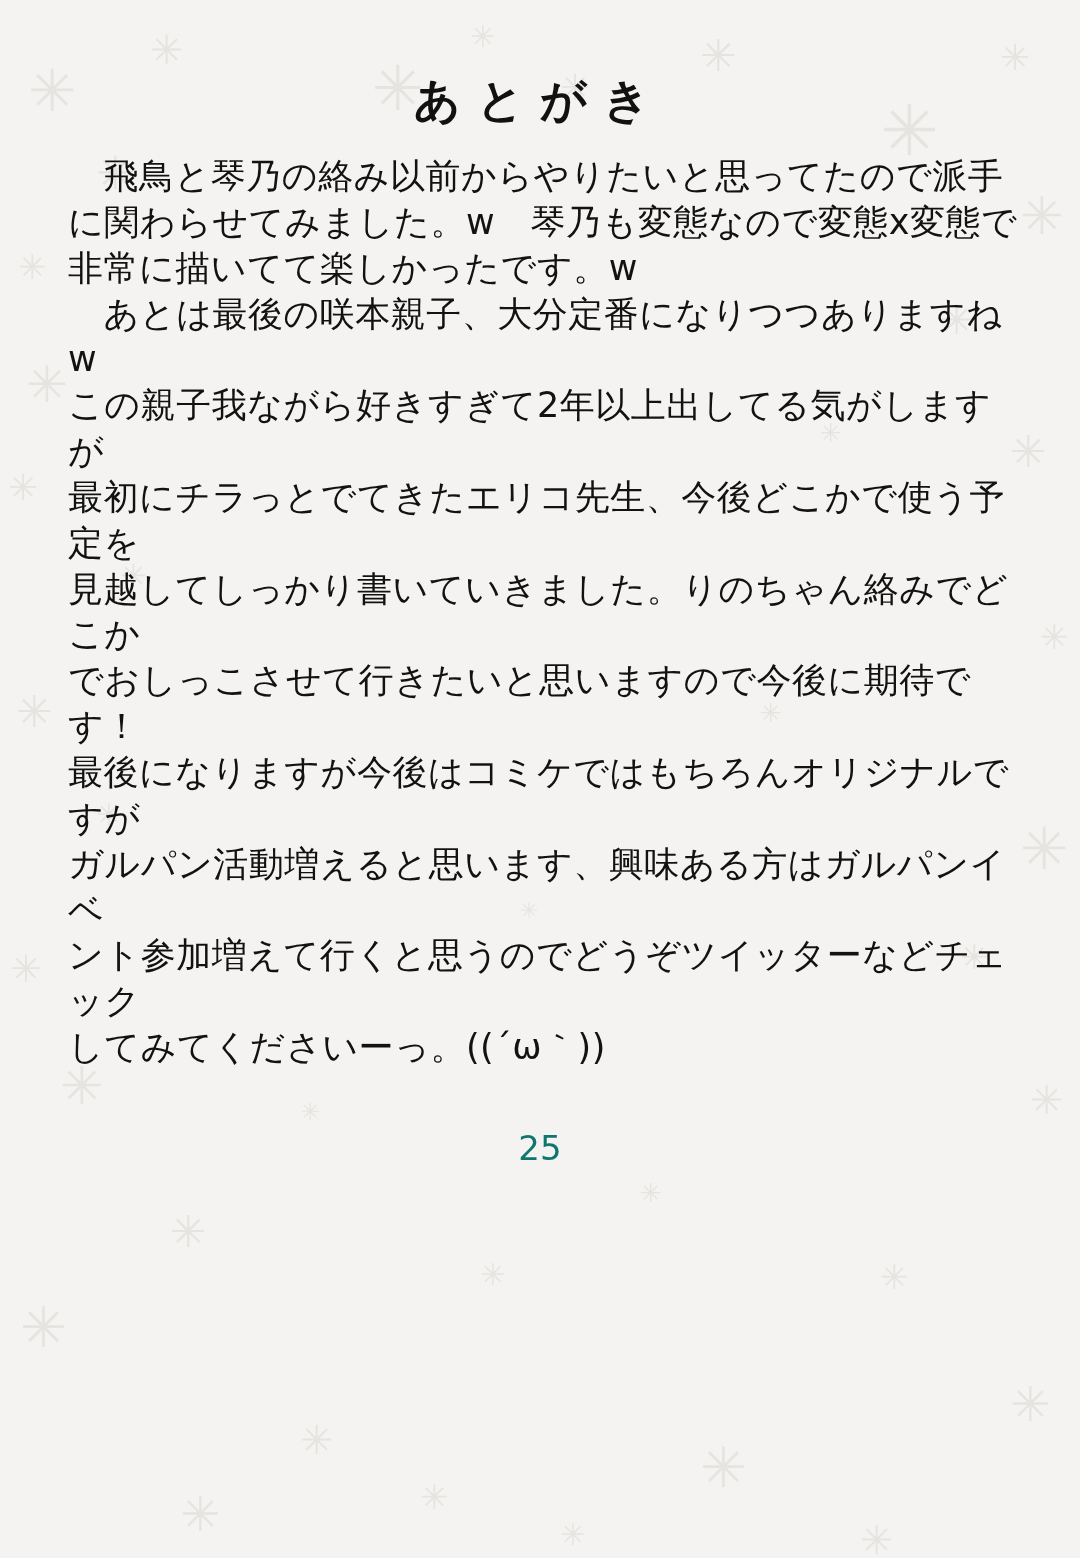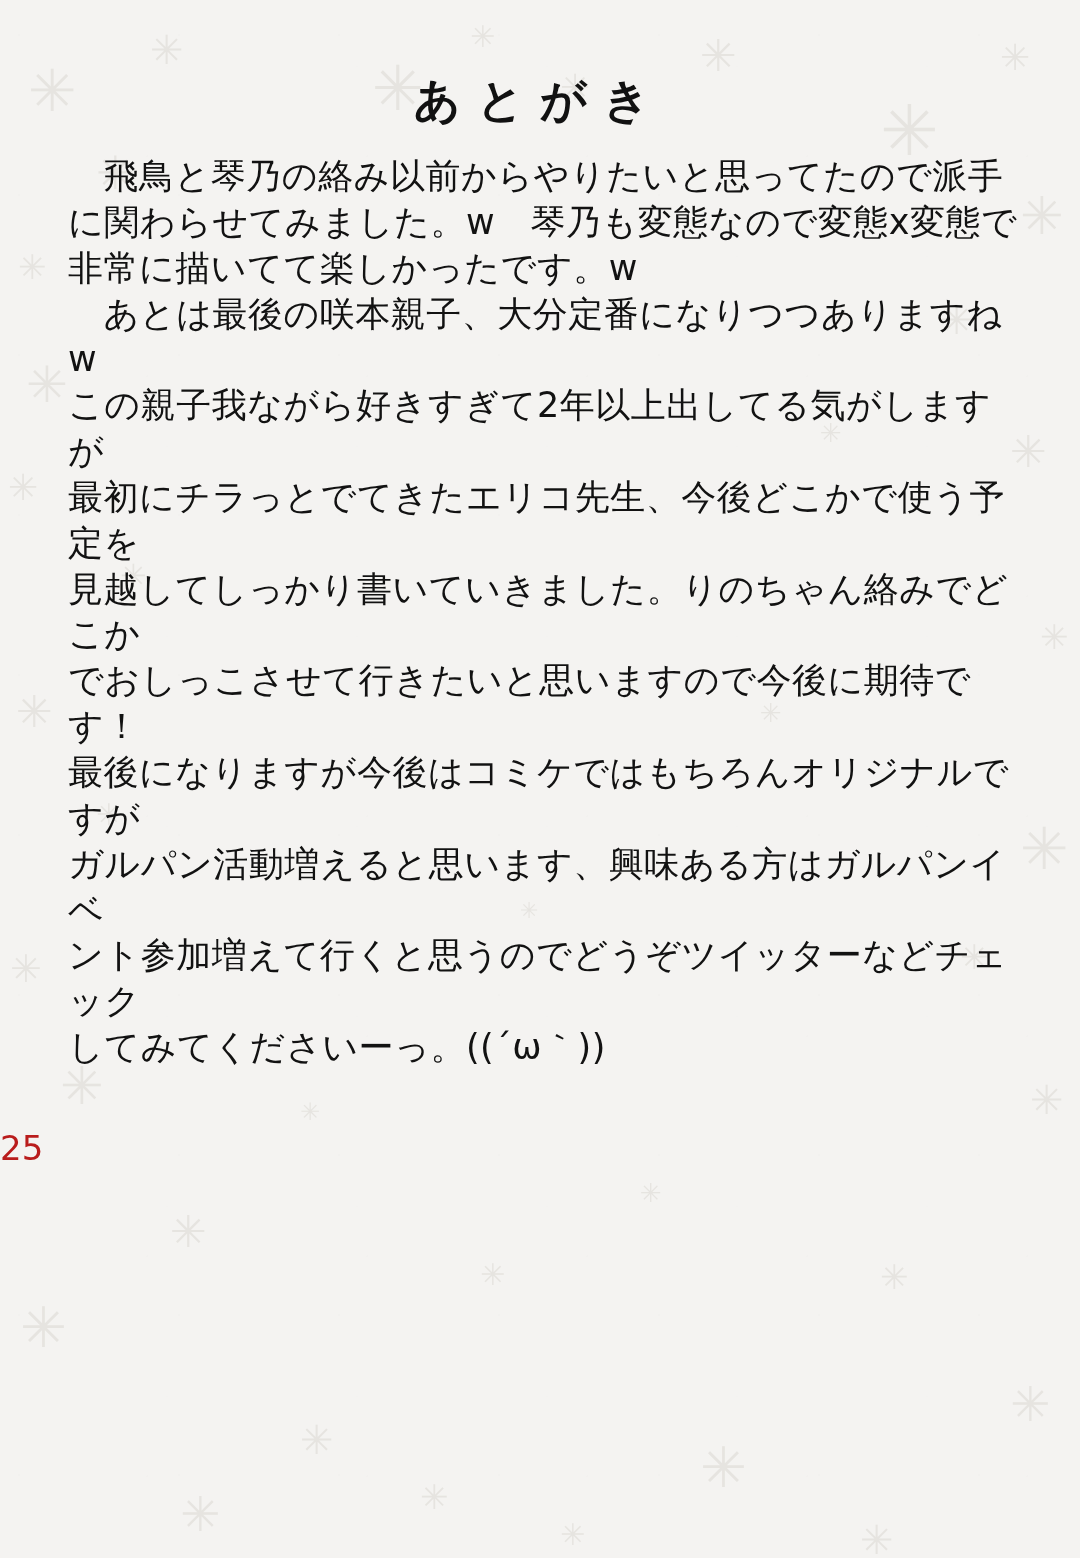--- a/index.html
+++ b/index.html
@@ -64,22 +64,23 @@
   .para {
     margin: 0 0 0 0;
     white-space: pre-wrap;
   }
 
   .page-number {
     position: absolute;
     left: 0;
     right: 0;
     bottom: 30px;
+    text-align: center;
     font-size: 34px;
-    color: #b91c1c;
+    color: #0f766e;
     font-family: "DejaVu Sans", sans-serif;
   }
 
   
   .grain {
     position: absolute;
     inset: 0;
     z-index: 2;
     pointer-events: none;
     opacity: 0.35;

